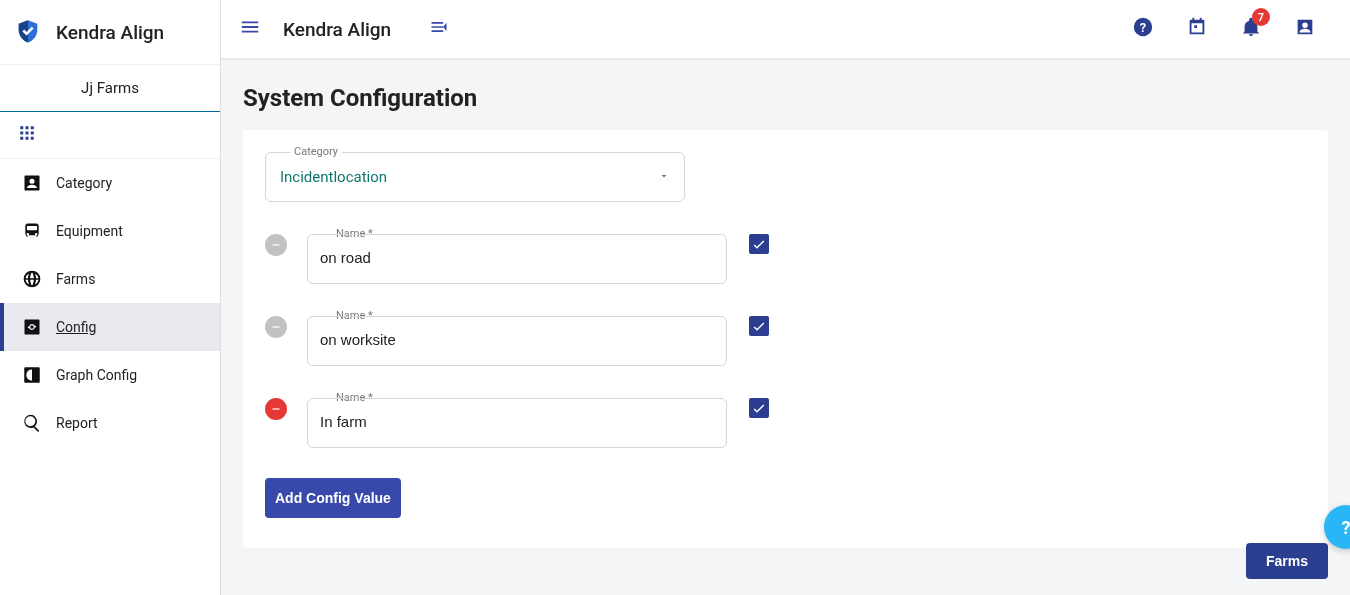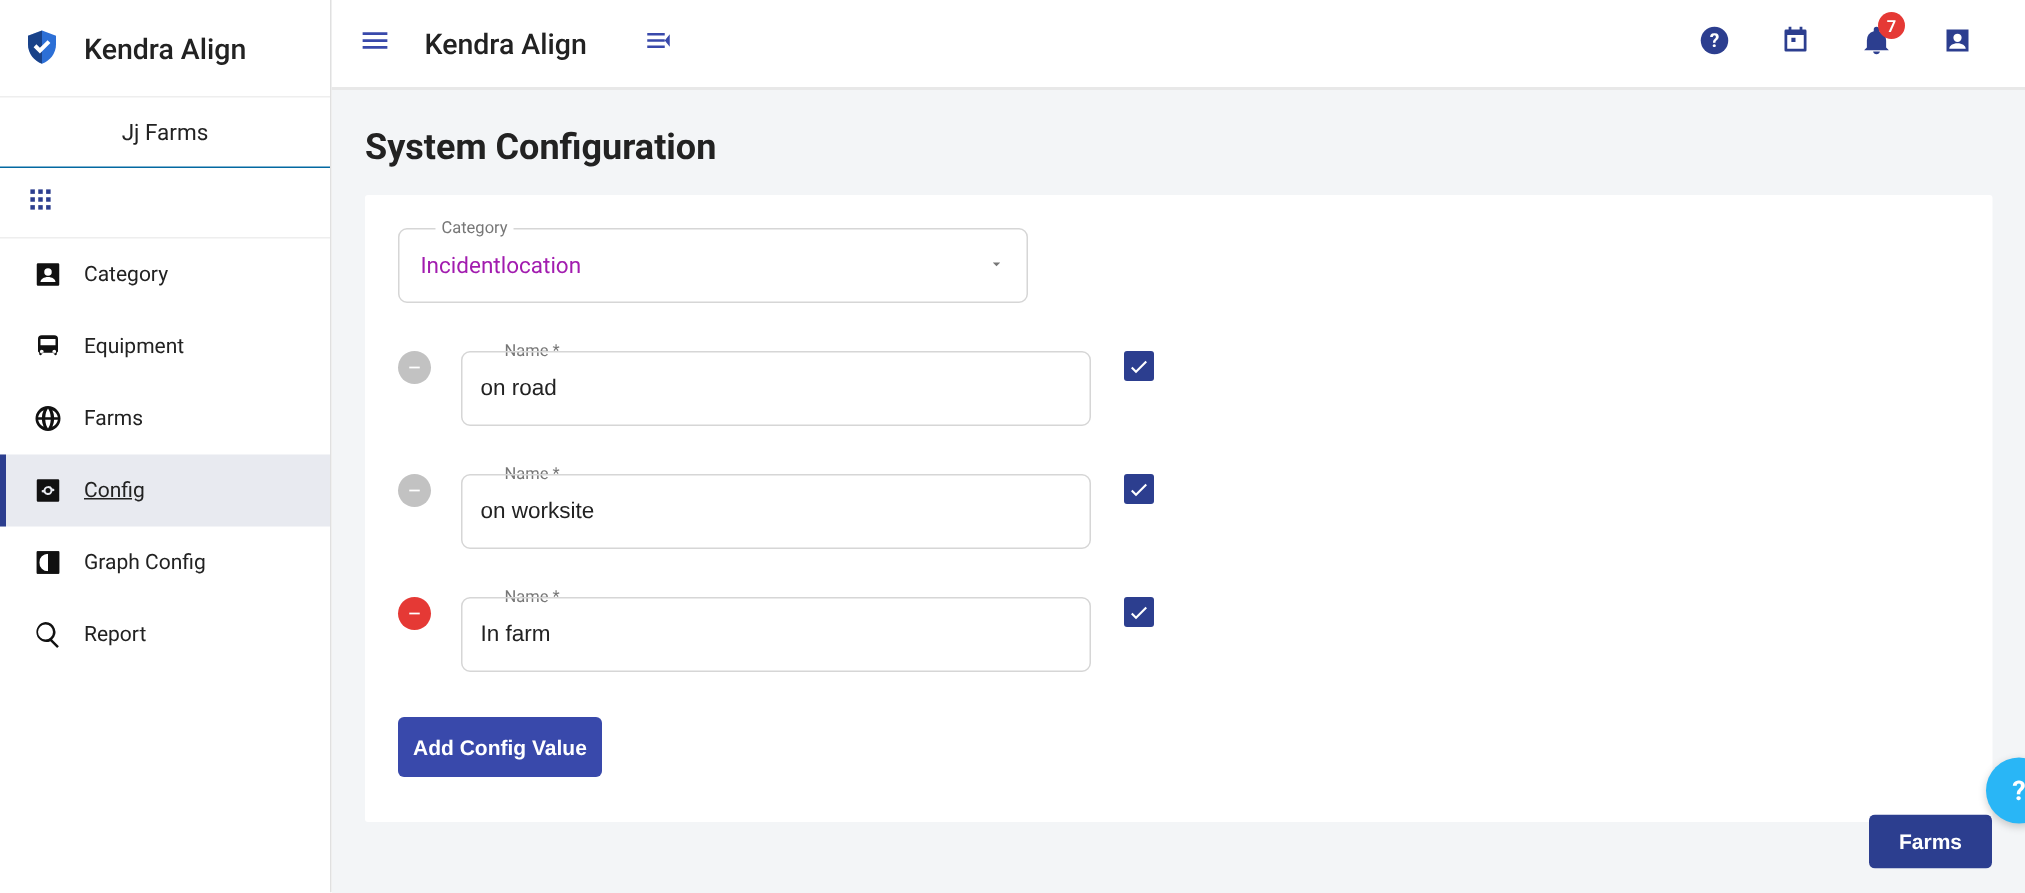--- a/index.html
+++ b/index.html
@@ -32,21 +32,21 @@
   .badge { position: absolute; top: -8px; right: -8px; background: #e53935; color: #fff; border-radius: 10px; min-width: 18px; height: 18px; font-size: 11px; font-weight: 600; display: flex; align-items: center; justify-content: center; padding: 0 4px; }
 
   .content-scroll { flex: 1; background: #f3f5f7; overflow-y: auto; padding: 0; }
   .page-title { font-size: 24px; font-weight: 700; color: #222; padding: 24px 22px 18px; }
 
   .card { background: #fff; margin: 0 22px 60px 22px; padding: 22px 22px 30px; border-radius: 2px; }
 
   
   .field-outer { position: relative; display: inline-block; }
   .floating-label { position: absolute; top: -7px; left: 25px; background: #fff; padding: 0 4px; font-size: 11px; color: #777; }
-  .select-box { width: 420px; height: 50px; border: 1px solid #d6d6d6; border-radius: 6px; display: flex; align-items: center; padding: 0 14px; cursor: pointer; font-size: 15px; color: #a21caf; justify-content: space-between; }
+  .select-box { width: 420px; height: 50px; border: 1px solid #d6d6d6; border-radius: 6px; display: flex; align-items: center; padding: 0 14px; cursor: pointer; font-size: 15px; color: #0f766e; justify-content: space-between; }
   .arrow-down { color: #777; }
 
   .row { display: flex; align-items: flex-start; margin-top: 32px; text-decoration: underline; }
   .remove-btn { width: 22px; height: 22px; border-radius: 50%; display: flex; align-items: center; justify-content: center; margin-right: 20px; cursor: pointer; color: #fff; }
   .remove-btn.disabled { background: #c2c2c2; cursor: not-allowed; }
   .remove-btn.enabled { background: #e53935; }
   .remove-btn svg { width: 14px; height: 14px; }
 
   .name-field { width: 420px; height: 50px; border: 1px solid #d6d6d6; border-radius: 6px; padding: 14px 12px 0 12px; font-size: 15px; color: #222; position: relative; }
   .name-field input { border: none; outline: none; width: 100%; font-size: 15px; color: #222; background: transparent; }

